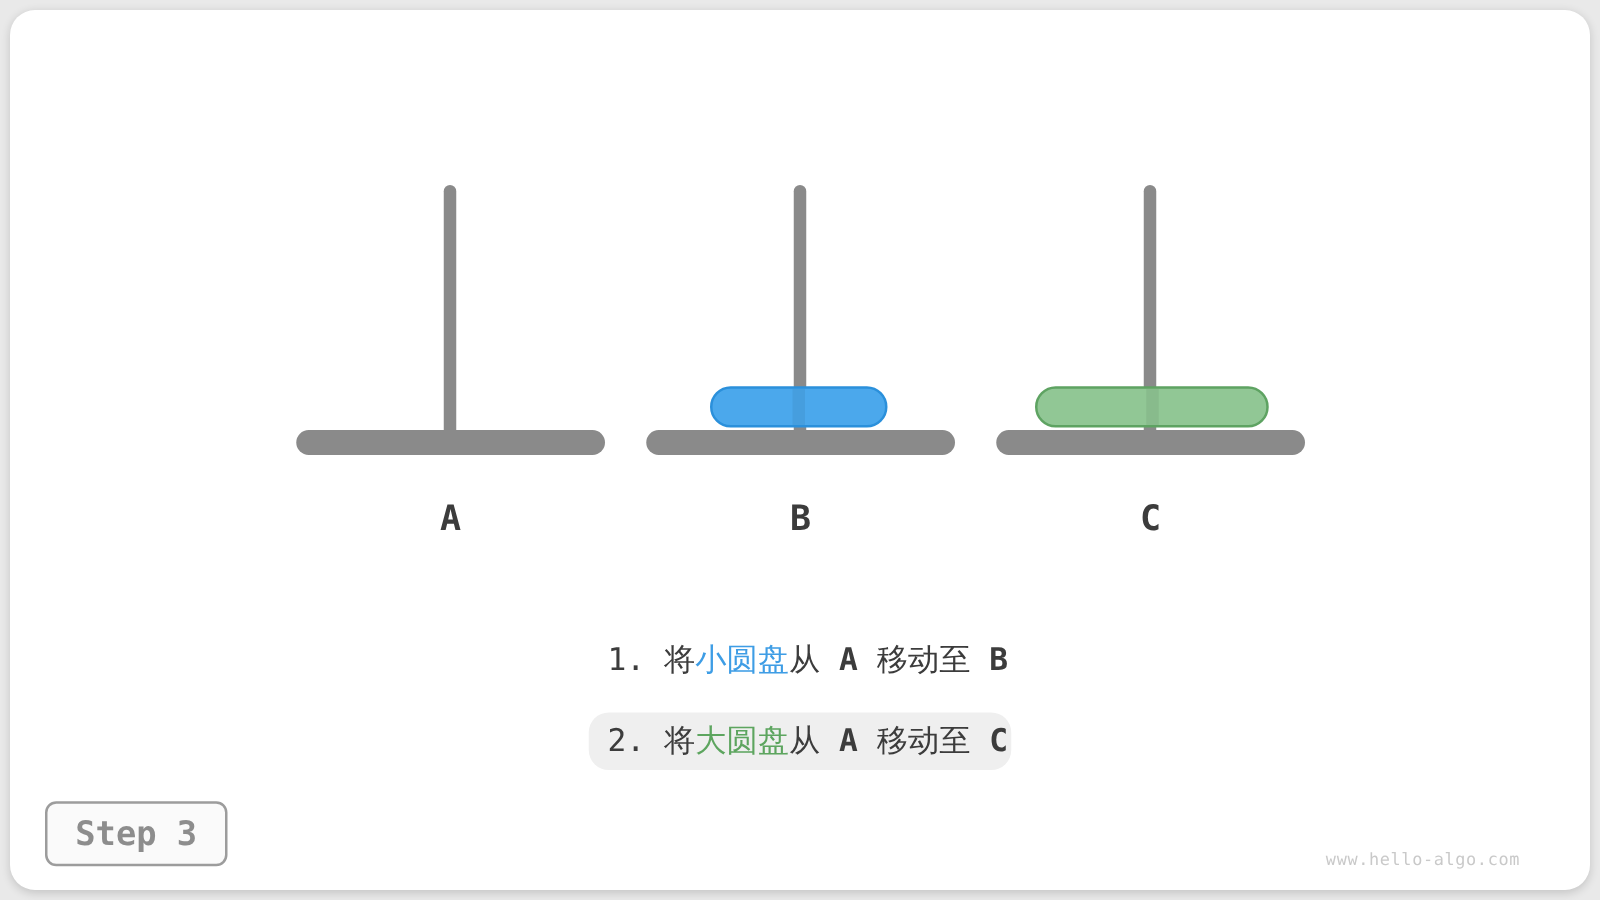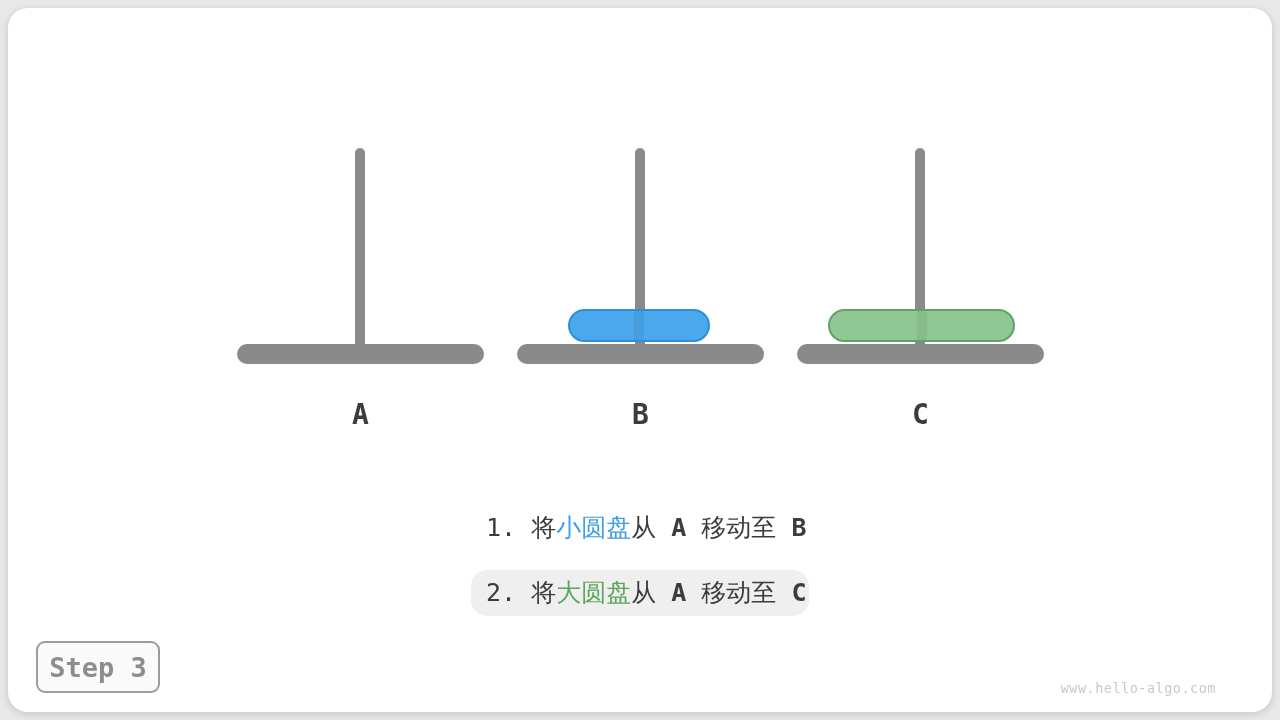--- a/index.html
+++ b/index.html
@@ -107,21 +107,21 @@
     background: var(--highlight-bg, #EFEFEF);
     border-radius: 16px;
   }
   .disk-word-blue  { color: var(--blue-text, #3E9DE5); }
   .disk-word-green { color: var(--green-text, #5DA55F); }
   .peg-letter { font-weight: 700; }
   
   .step-badge {
     position: absolute;
     left: 28px; top: 633px;
-    width: 124px; height: 52px;
+    width: 146px; height: 52px;
     background: #FAFAFA;
     border: 2px solid var(--badge-border, #9C9C9C);
     border-radius: 9px;
     display: flex;
     align-items: center;
     justify-content: center;
     font-family: "DejaVu Sans Mono", "Liberation Mono", monospace;
     font-size: 27px;
     font-weight: 700;
     color: var(--badge-text, #8D8D8D);

